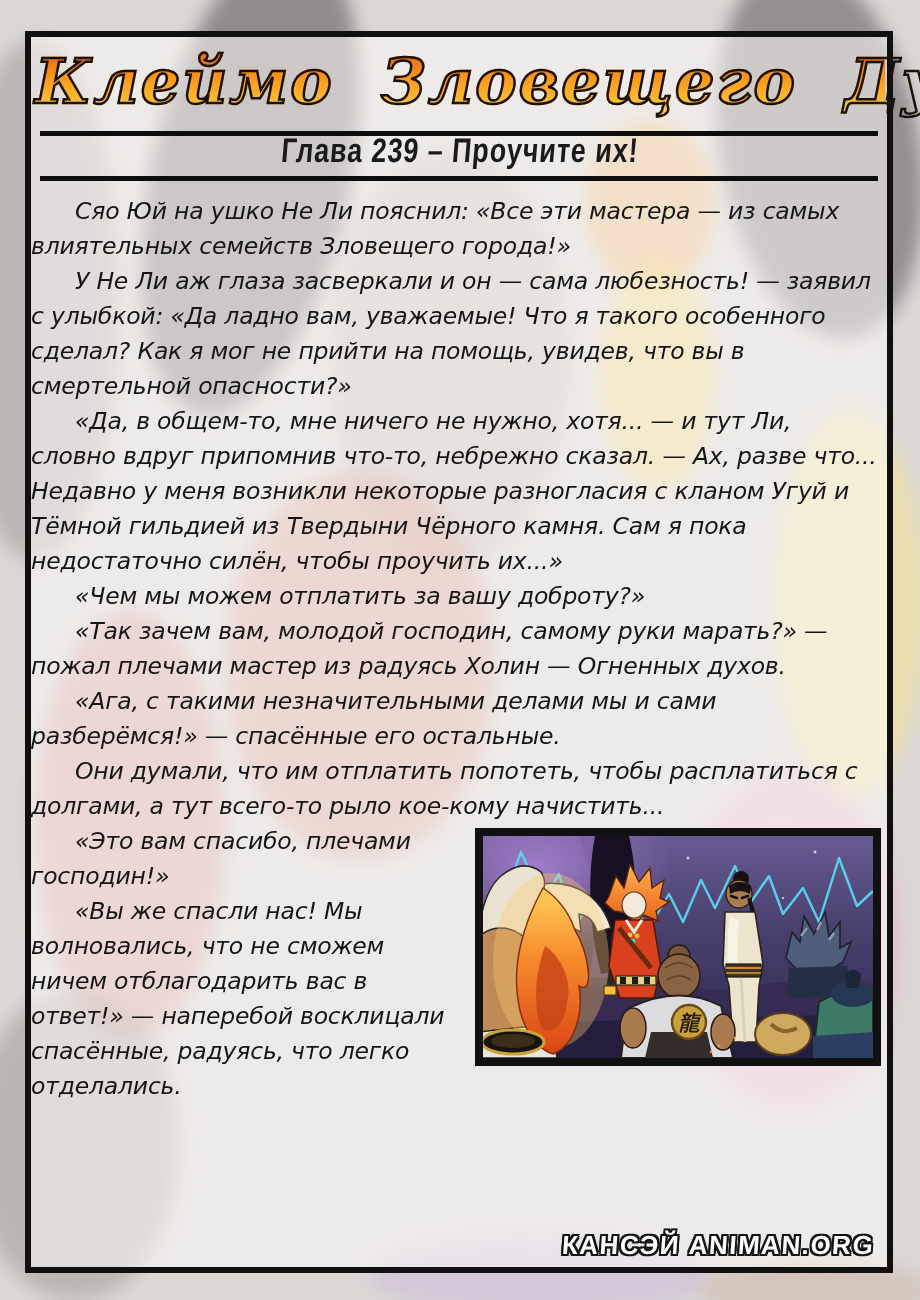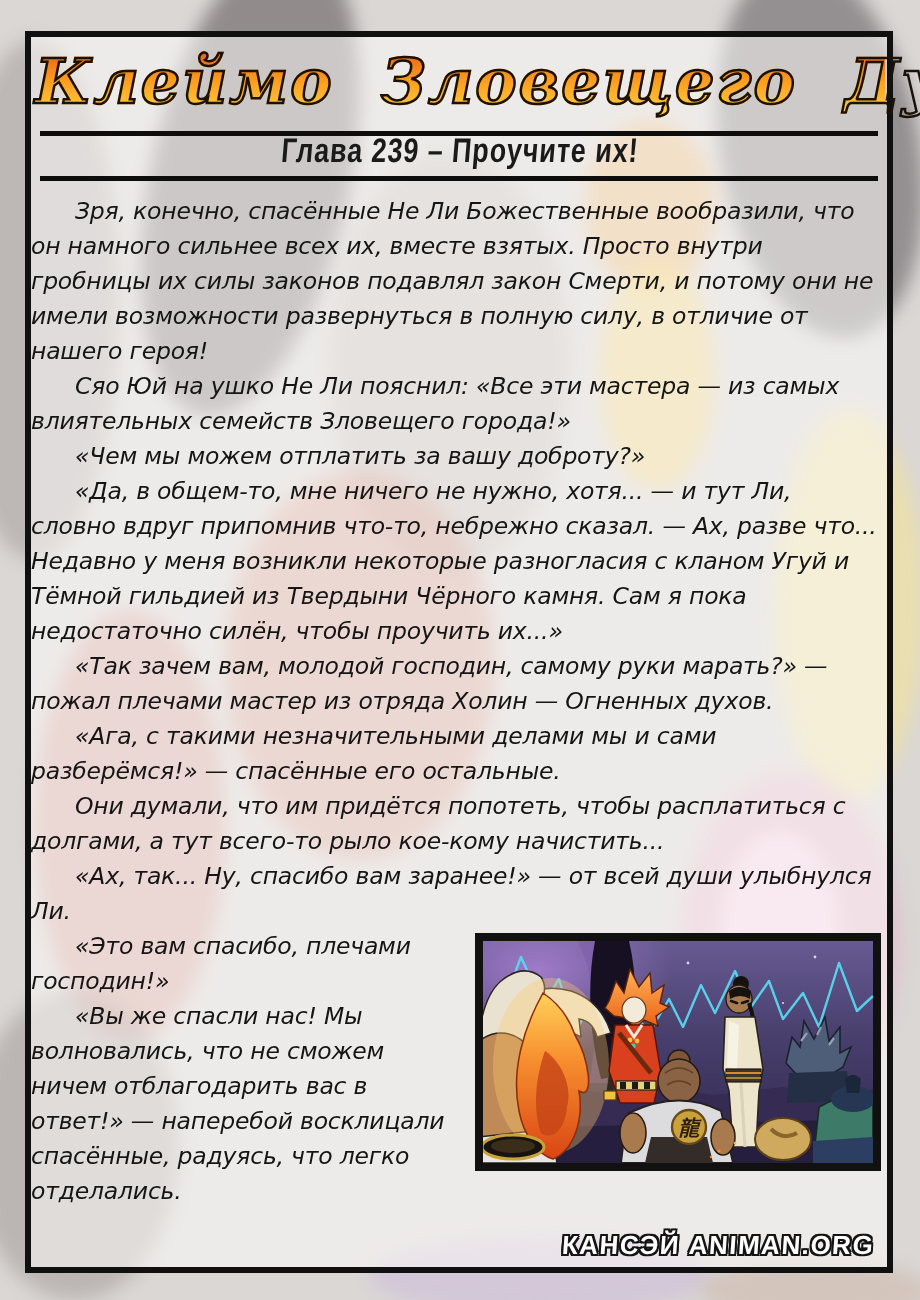--- a/index.html
+++ b/index.html
@@ -102,28 +102,27 @@
 <div class="frame"></div>
 
 <div class="title">Клеймо Зловещего Духа</div>
 <div class="rule rule-top"></div>
 <div class="chapter">
   <span class="chapter-inner">Глава 239 – Проучите их!</span>
 </div>
 <div class="rule rule-bottom"></div>
 
 <div class="text">
-  <p>Зря, конечно, спасённые Не Ли Божественные вообразили, что он намного сильнее всех их, вместе взятых. Просто внутри гробницы их силы законов подавлял закон Смерти, и потому они не имели возможности развернуться в полную силу, в отличие от нашего героя!</p>
   <p>Сяо Юй на ушко Не Ли пояснил: «Все эти мастера — из самых влиятельных семейств Зловещего города!»</p>
+  <p>У Не Ли аж глаза засверкали и он — сама любезность! — заявил с улыбкой: «Да ладно вам, уважаемые! Что я такого особенного сделал? Как я мог не прийти на помощь, увидев, что вы в смертельной опасности?»</p>
+  <p>«Да, в общем-то, мне ничего не нужно, хотя... — и тут Ли, словно вдруг припомнив что-то, небрежно сказал. — Ах, разве что... Недавно у меня возникли некоторые разногласия с кланом Угуй и Тёмной гильдией из Твердыни Чёрного камня. Сам я пока недостаточно силён, чтобы проучить их...»</p>
   <p>«Чем мы можем отплатить за вашу доброту?»</p>
-  <p>«Да, в общем-то, мне ничего не нужно, хотя... — и тут Ли, словно вдруг припомнив что-то, небрежно сказал. — Ах, разве что... Недавно у меня возникли некоторые разногласия с кланом Угуй и Тёмной гильдией из Твердыни Чёрного камня. Сам я пока недостаточно силён, чтобы проучить их...»</p>
-  <p>«Так зачем вам, молодой господин, самому руки марать?» — пожал плечами мастер из отряда Холин — Огненных духов.</p>
+  <p>«Так зачем вам, молодой господин, самому руки марать?» — пожал плечами мастер из радуясь Холин — Огненных духов.</p>
   <p>«Ага, с такими незначительными делами мы и сами разберёмся!» — спасённые его остальные.</p>
-  <p>Они думали, что им придётся попотеть, чтобы расплатиться с долгами, а тут всего-то рыло кое-кому начистить...</p>
-  <p>«Ах, так... Ну, спасибо вам заранее!» — от всей души улыбнулся Ли.</p>
+  <p>Они думали, что им отплатить попотеть, чтобы расплатиться с долгами, а тут всего-то рыло кое-кому начистить...</p>
 
   <div class="panel">
     <svg viewBox="0 0 390 222" preserveAspectRatio="none">
       <defs>
         <linearGradient id="sky" x1="0" y1="0" x2="0" y2="1">
           <stop offset="0" stop-color="#675a93"></stop>
             <stop offset="0.45" stop-color="#473e6b"></stop>
             <stop offset="1" stop-color="#2f2950"></stop>
         </linearGradient>
         <radialGradient id="glow" cx="0.5" cy="0.5" r="0.5">

